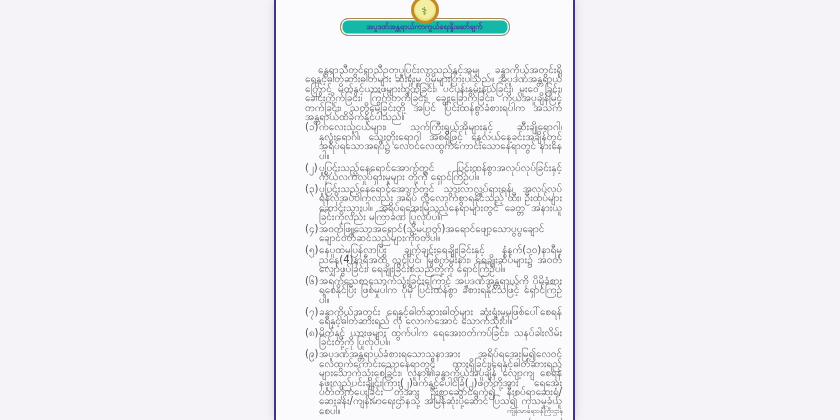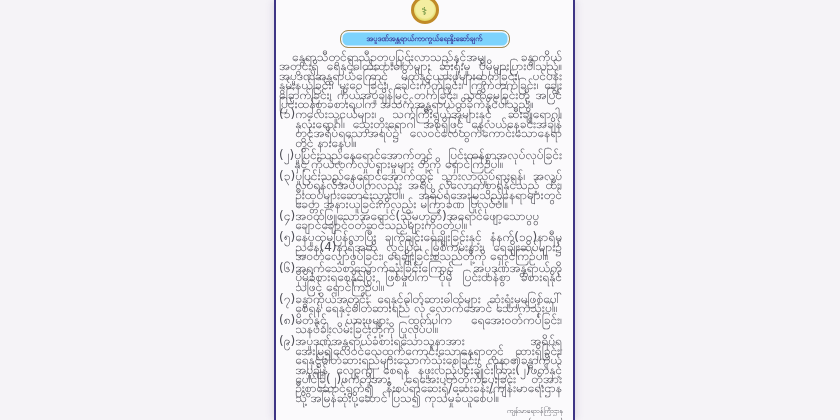--- a/index.html
+++ b/index.html
@@ -28,39 +28,40 @@
     border:3px solid #c08a28;
     box-sizing:border-box;
     display:flex;align-items:center;justify-content:center;
   }
   .emblem-glyph{
     font-size:11px;line-height:1;color:#4a7a2a;
     transform:translateY(1px);
   }
   
   .title-box{
-    margin:30px auto 0 auto;
+    margin:18px auto 0 auto;
     width:170px;min-height:18px;
     border:1.5px solid #a98a4f;
     border-radius:8px;
-    background:#7dd3fc;
+    background:#14b8a6;
     box-shadow:inset 0 0 0 1.5px #f3f6fa;
     display:flex;align-items:center;justify-content:center;
     padding:2px 20px;box-sizing:border-box;
   }
   .title-text{
     color:#3b3b9a;font-weight:bold;font-size:7.5px;line-height:1.25;
     text-align:center;white-space:nowrap;overflow:hidden;max-width:160px;
   }
   
   .body-text{
-    padding:5px 11px 0 3px;
+    padding:5px 11px 0 29px;
     color:#4c4c54;
-    font-size:12px;line-height:9.4px;
+    font-size:10px;line-height:9.4px;
     text-align:justify;
+    margin-top:24px;
   }
   .para{margin:0 0 1px 0;text-indent:13px;}
   .list{margin-top:1px;}
   .item{display:flex;margin:0 0 2.5px 0;}
   .item .num{flex:0 0 14px;color:#4c4c54;}
   .item .txt{flex:1;text-align:justify;}
   .signature{
     position:absolute;right:10px;bottom:-6px;
     text-align:right;color:#4c4c54;font-size:6.8px;line-height:9.5px;
   }

